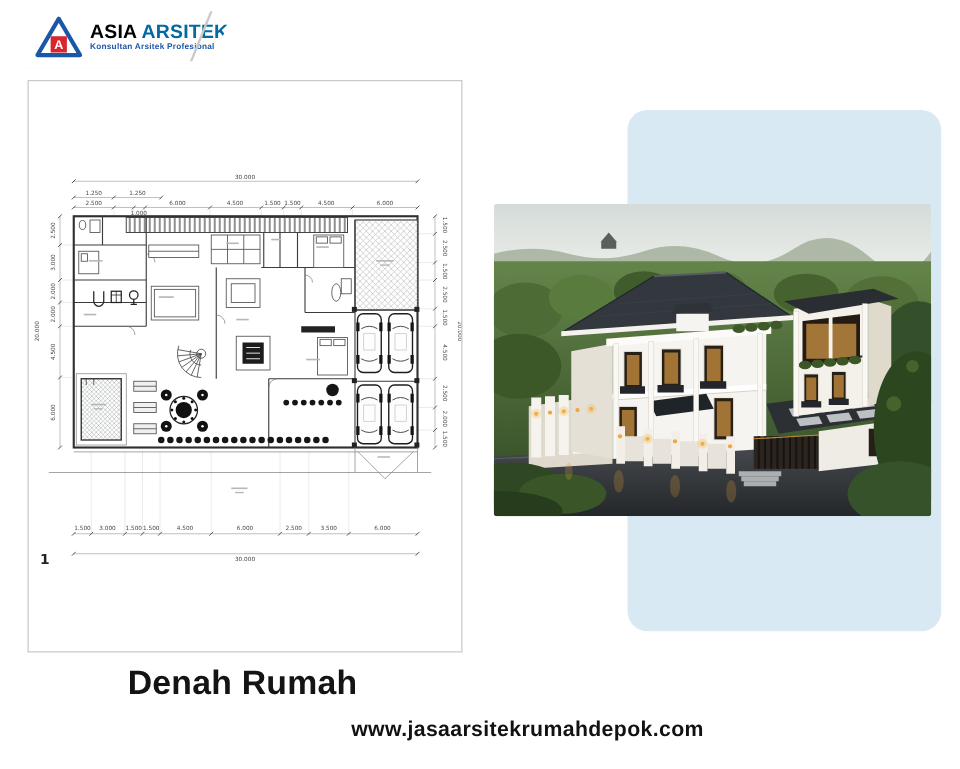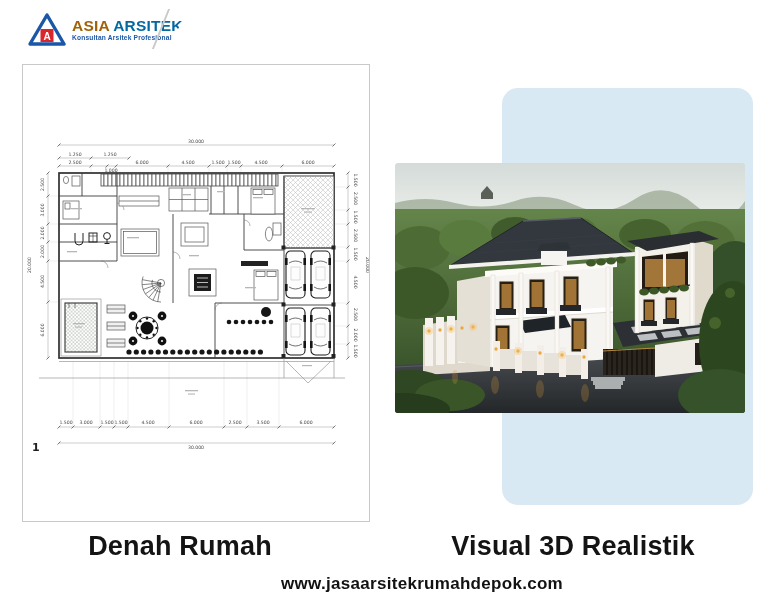--- a/index.html
+++ b/index.html
@@ -7,34 +7,34 @@
          font-family:"Liberation Sans",sans-serif;}
   
   .logo-banner{position:absolute;left:20px;top:6px;width:172px;height:48px;background:#fff;
     clip-path:polygon(0 0,100% 0,83% 100%,0 100%);
     filter:drop-shadow(0 1px 2px rgba(0,0,0,.18));display:flex;align-items:center;}
   .logo-slash{position:absolute;left:160px;top:9px;width:2px;height:40px;background:#c9c9c9;
     transform:skewX(-22deg);}
   .logo-mark{margin-left:8px;flex:0 0 auto;}
   .logo-text{margin-left:6px;line-height:1;}
   .brand{font-size:15.5px;font-weight:800;letter-spacing:.2px;white-space:nowrap;}
-  .brand .b1{color:#a16207;} .brand .b2{color:#0369a1;}
+  .brand .b1{color:#000000;} .brand .b2{color:#0369a1;}
   .tagline{font-size:6.6px;font-weight:700;color:#1b57a8;margin-top:2px;letter-spacing:.2px;}
   
   .plan-panel{position:absolute;left:22px;top:64px;width:348px;height:458px;background:#fff;
     border:1px solid #c9c9c9;box-sizing:border-box;}
   
   .blue-card{position:absolute;left:502px;top:88px;width:251px;height:417px;background:#d9e9f3;
     border-radius:16px;}
   .photo{position:absolute;left:395px;top:163px;width:350px;height:250px;border-radius:3px;
     overflow:hidden;}
   
   .caption{position:absolute;top:531px;font-size:27px;font-weight:800;color:#141414;
     text-align:center;letter-spacing:.2px;}
-  .caption.left{left:6px;width:348px;}
+  .caption.left{left:20px;width:348px;}
   .caption.right{left:398px;width:350px;}
   .website{position:absolute;left:0;top:574px;width:768px;text-align:center;font-size:17px;
     font-weight:700;color:#121212;letter-spacing:.3px;padding-left:38px;}
   
   .dim{font-family:"DejaVu Sans",sans-serif;font-size:4.6px;fill:#4a4a4a;}
   .sheetnum{font-family:"DejaVu Sans",sans-serif;font-size:11px;fill:#222;font-weight:bold;}
   .lbl{fill:#b7b7b7;}
 </style>
 </head>
 <body>
@@ -516,16 +516,15 @@
           <ellipse cx="100" cy="222" rx="4" ry="9"></ellipse>
             <ellipse cx="145" cy="226" rx="4" ry="9"></ellipse>
           <ellipse cx="190" cy="230" rx="4" ry="9"></ellipse>
             <ellipse cx="60" cy="214" rx="3" ry="7"></ellipse>
         </g>
       </g>
     </svg>
   </div>
 
   <div class="caption left">Denah Rumah</div>
-  <div class="caption right">Visual 3D Realistik</div>
   <div class="website">www.jasaarsitekrumahdepok.com</div>
 
 </div>
 
 </body></html>

